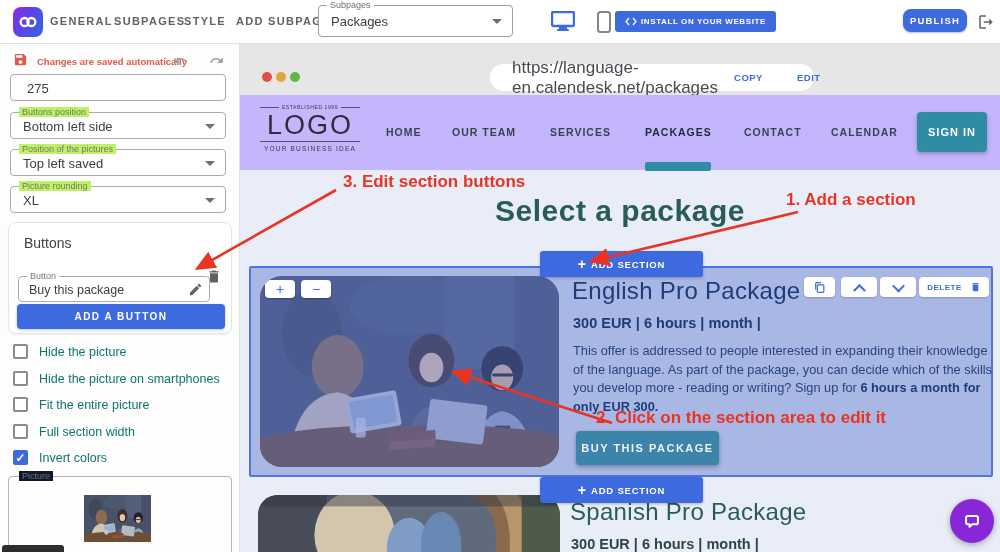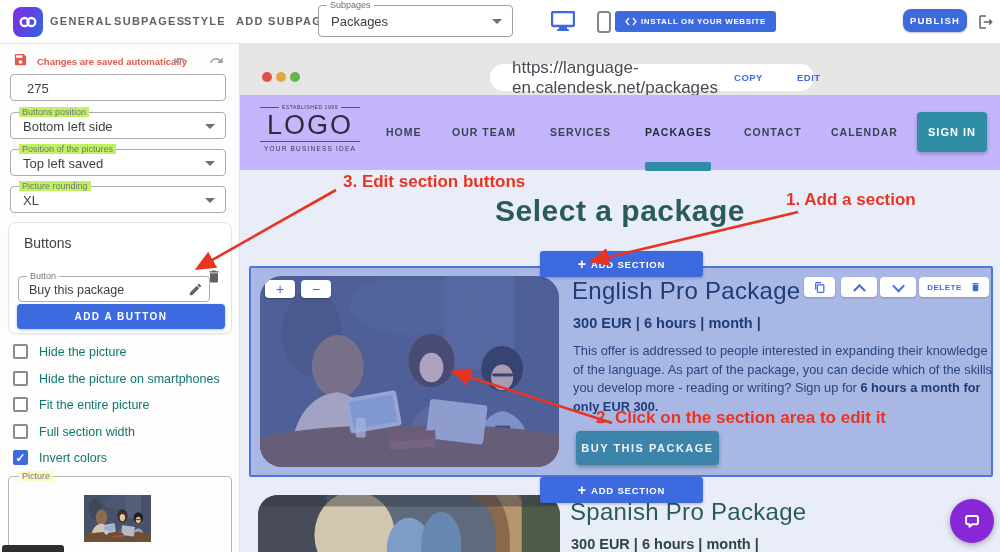--- a/index.html
+++ b/index.html
@@ -43,21 +43,21 @@
   .button-field .fval { position:absolute; left:10px; top:6px; font-size:12.5px; color:#3c4043; }
   .ic-pencil { position:absolute; right:6px; top:5px; cursor:pointer; }
   .ic-trash-side { position:absolute; left:197px; top:45px; cursor:pointer; }
   .btn-add-button { position:absolute; left:8px; top:81px; width:208px; height:25px; background:#3e6ae0; border-radius:4px; color:#fff; font-size:10px; font-weight:700; letter-spacing:1.5px; display:flex; align-items:center; justify-content:center; cursor:pointer; box-shadow:0 1px 3px rgba(62,106,224,.4); }
   .cbrow { position:absolute; left:13px; height:18px; cursor:pointer; }
   .cb { position:absolute; left:0; top:0; width:15px; height:15px; border:2px solid #8b8b8b; border-radius:2px; background:#fff; }
   .cb.checked { background:#3e6ae0; border-color:#3e6ae0; color:#fff; font-size:12px; font-weight:700; text-align:center; line-height:13px; }
   .cblabel { position:absolute; left:26px; top:1px; font-size:12.5px; color:#0f766e; white-space:nowrap; }
   .cb1 { top:300px; } .cb2 { top:327px; } .cb3 { top:353px; } .cb4 { top:380px; } .cb5 { top:406px; }
   .picture-fieldset { position:absolute; left:8px; top:432px; width:224px; height:90px; border:1px solid #b5b5b5; border-radius:4px; }
-  .picture-fieldset .sel-label { position:absolute; top:-6px; left:10px; font-size:9px; color:#757575; background:#fef9c3; padding:0 3px; }
+  .picture-fieldset .sel-label { position:absolute; top:-6px; left:10px; font-size:9px; color:#757575; background:#0f172a; padding:0 3px; }
   .pic-thumb { position:absolute; left:75px; top:18px; width:67px; height:47px; }
   .tooltip-frag { position:absolute; left:2px; top:501px; width:62px; height:10px; background:#2e2e2e; border-radius:3px; }
 
   
   .preview { position:absolute; left:240px; top:44px; width:760px; height:508px; background:#e6e6e6; }
   .dot { position:absolute; top:28px; width:10px; height:10px; border-radius:50%; }
   .dot-r { left:22px; background:#df5044; } .dot-y { left:36px; background:#dfa73e; } .dot-g { left:50px; background:#63b54a; }
   .url-pill { position:absolute; left:250px; top:20px; width:324px; height:27px; background:#fff; border-radius:14px; display:flex; align-items:center; }
   .url-text { margin-left:22px; font-size:17px; color:#474b52; }
   .url-action { font-size:9.5px; font-weight:700; color:#3e6ae0; letter-spacing:0.5px; cursor:pointer; }

